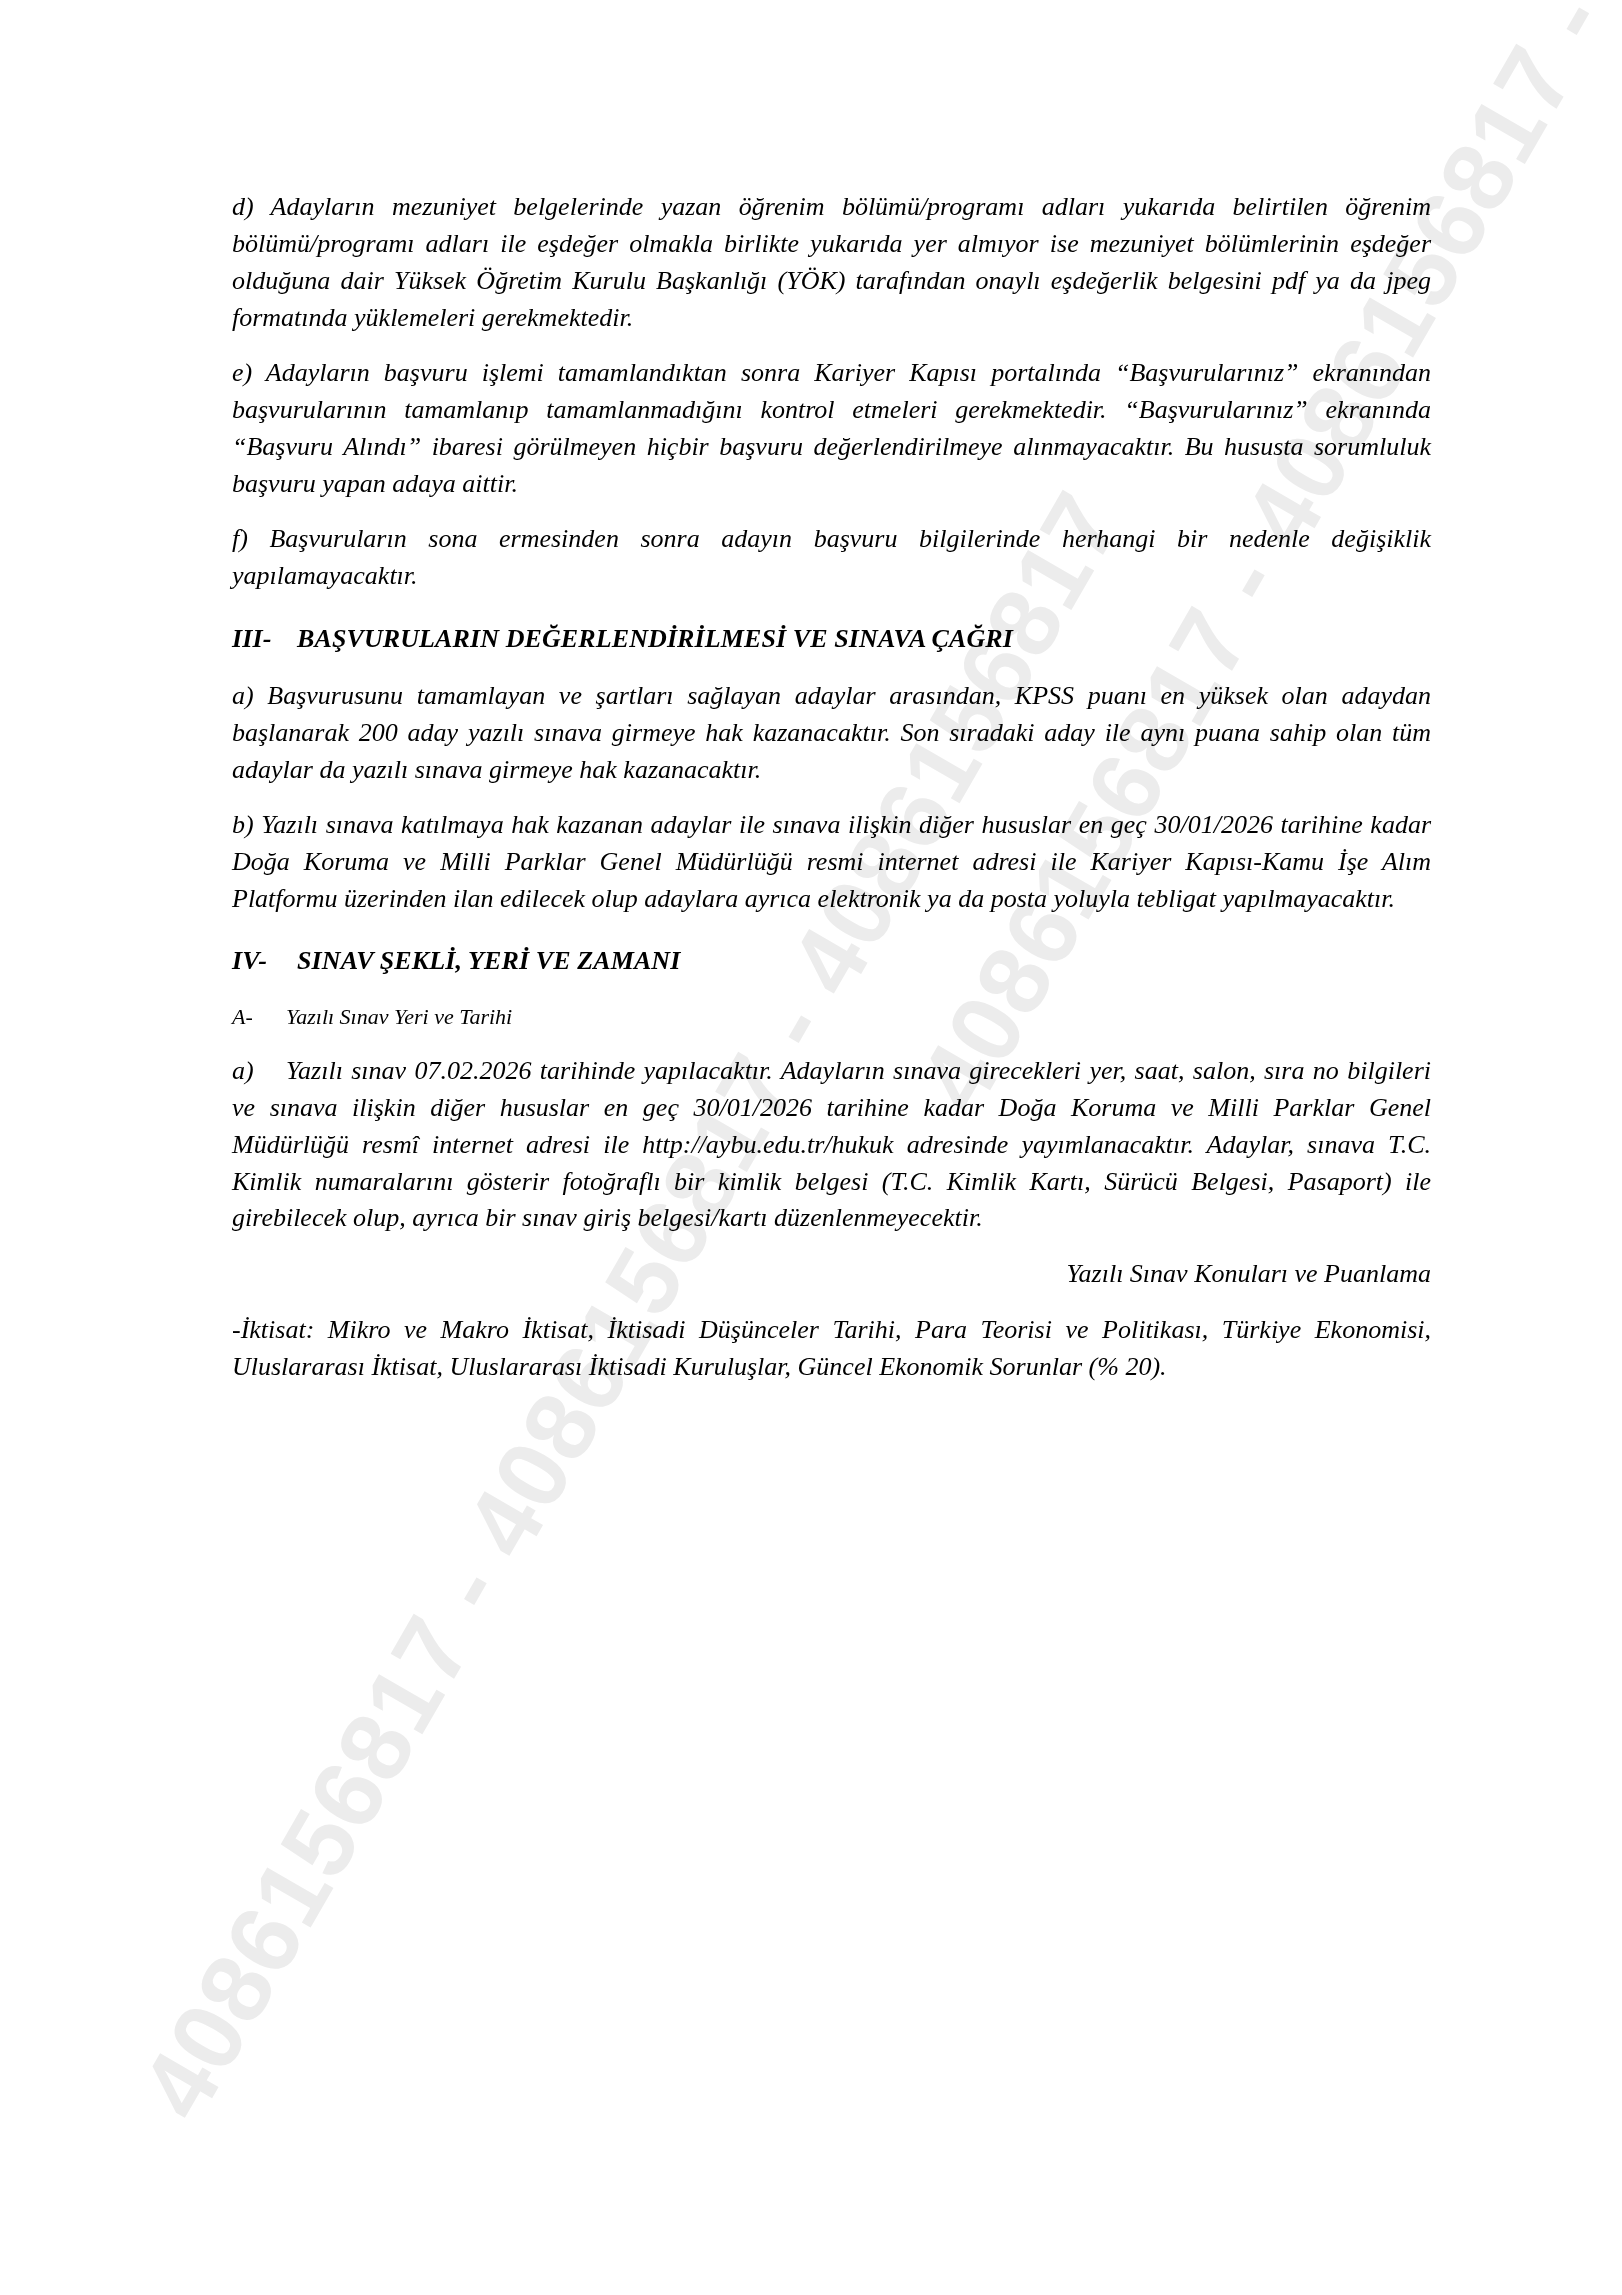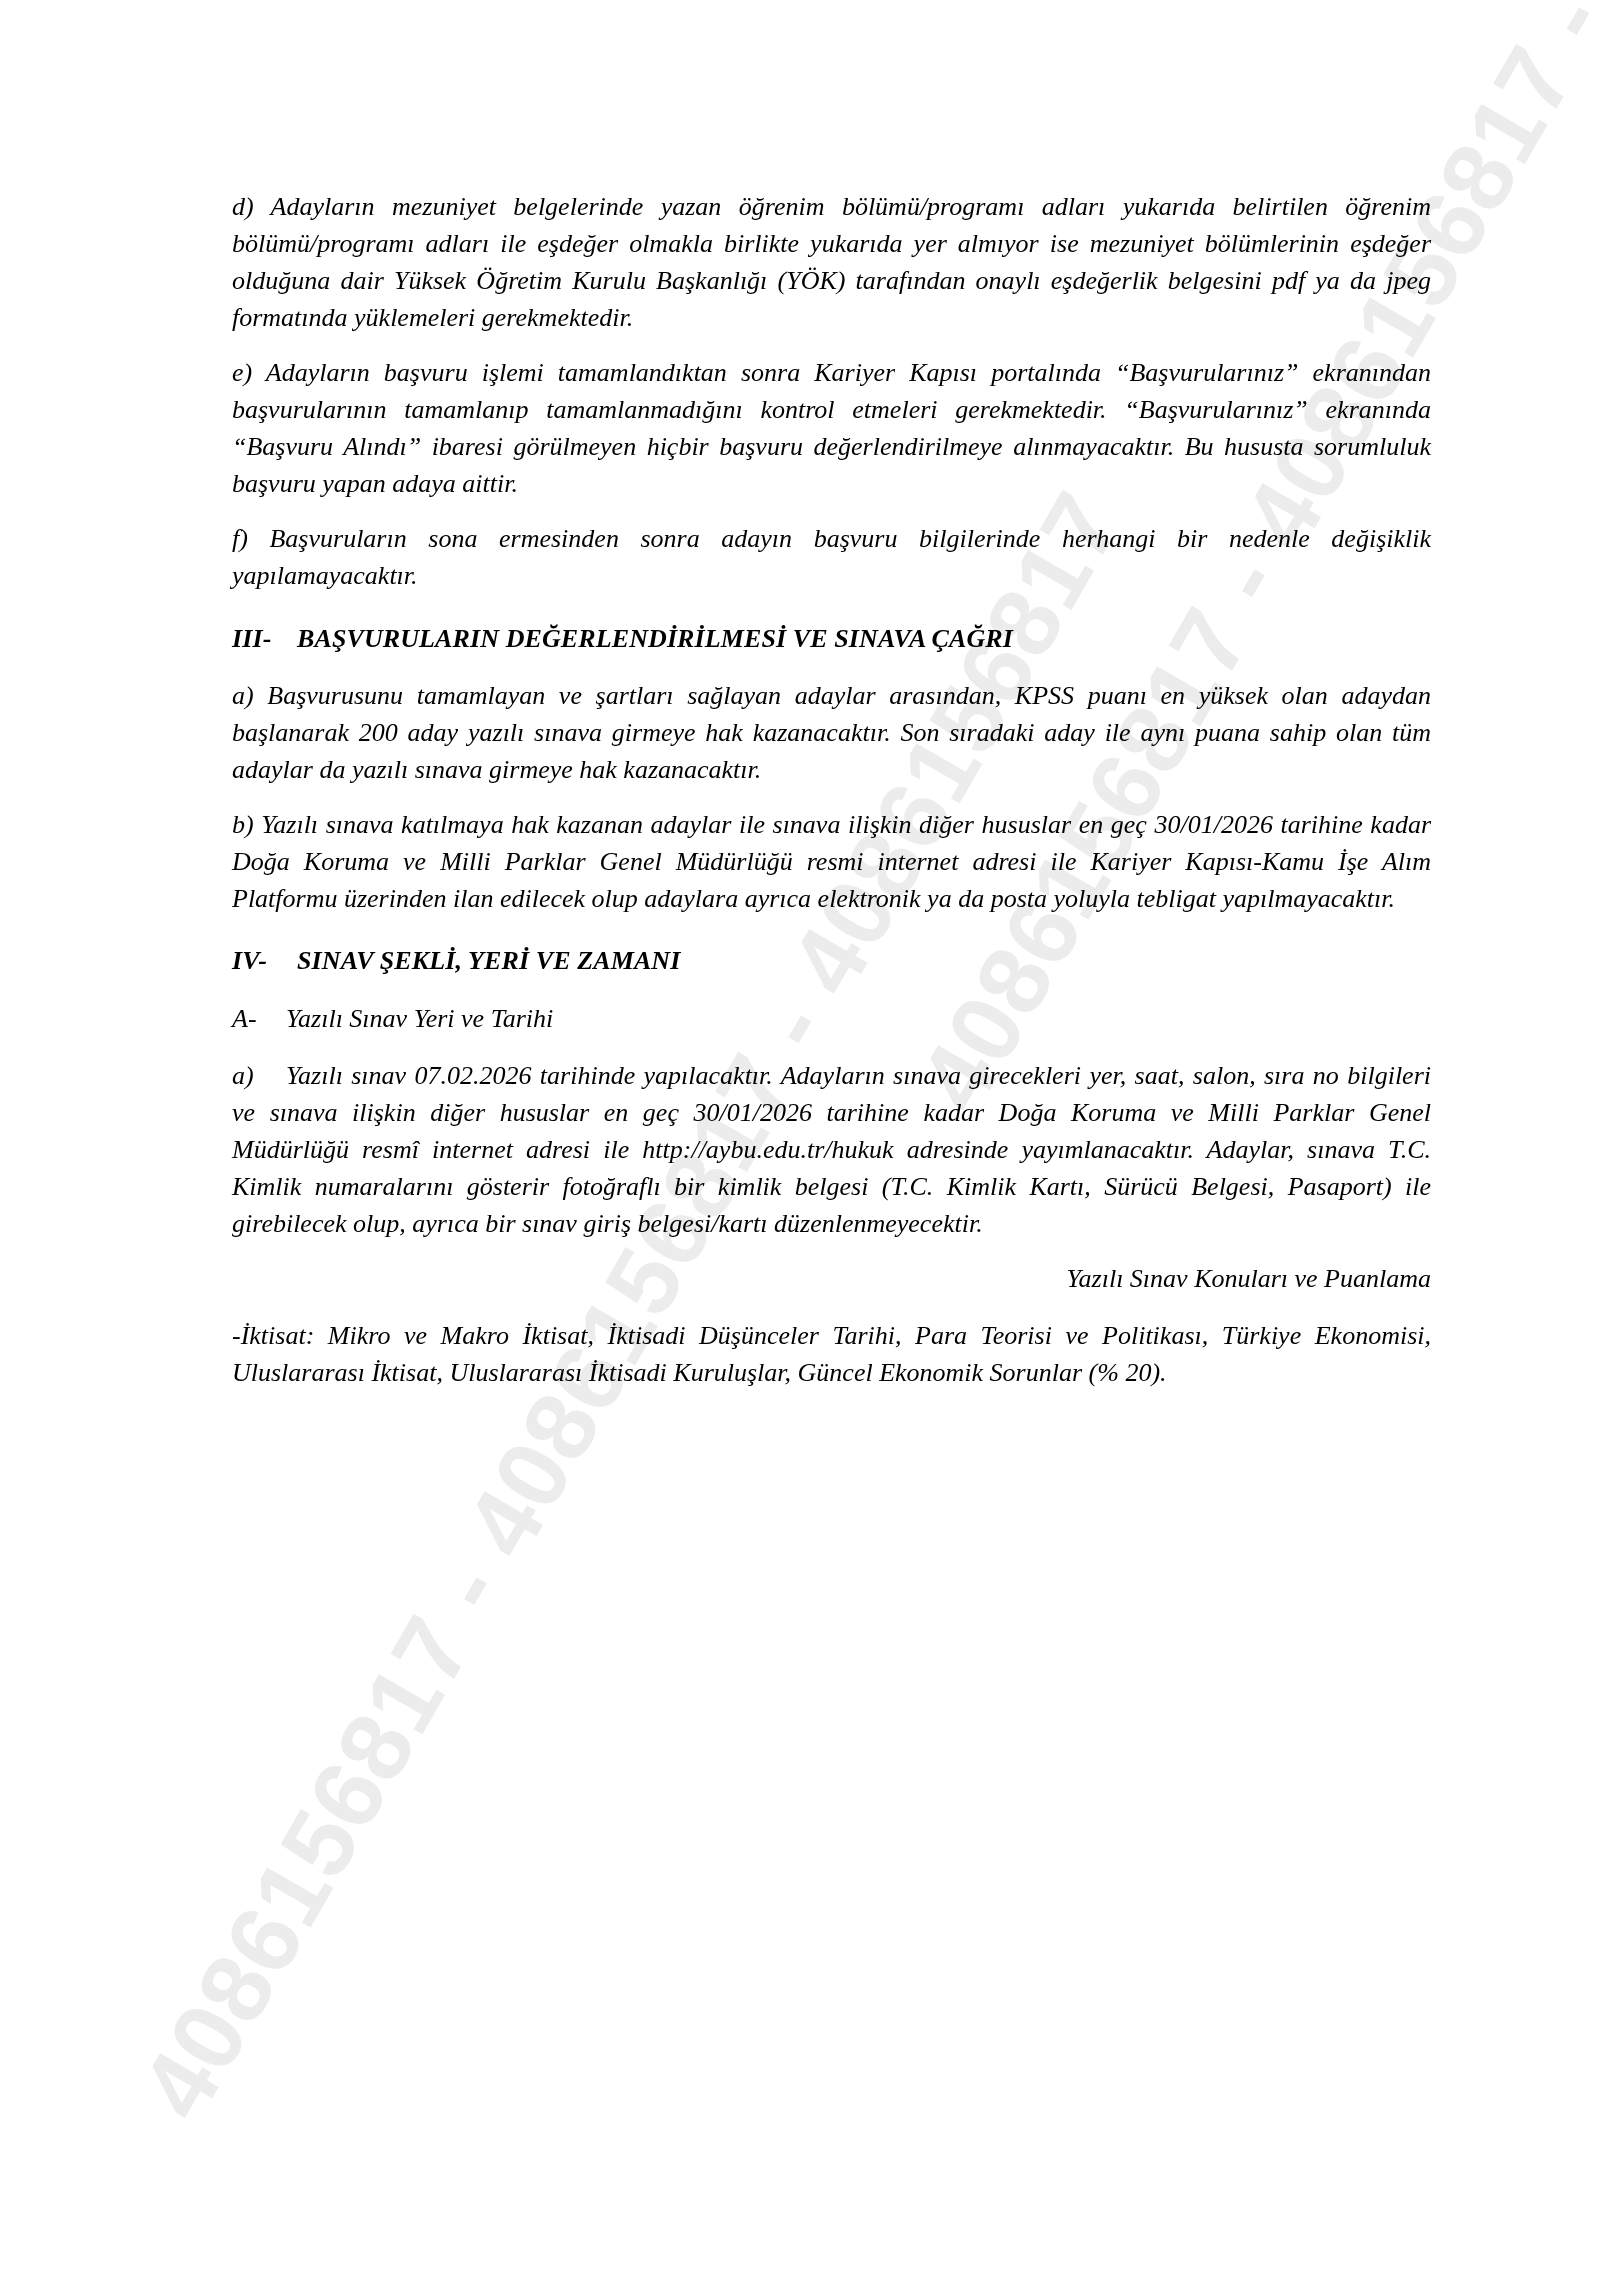--- a/index.html
+++ b/index.html
@@ -82,21 +82,21 @@
     text-align: left;
     letter-spacing: 0.1px;
   }
   h2.section-heading .num {
     display: inline-block;
     min-width: 65px;
   }
 
   p.sub-heading {
     margin: 0 0 21px 0;
-    font-size: 26px;
+    font-size: 22px;
     line-height: 1.42;
     text-align: left;
   }
   p.sub-heading .num {
     display: inline-block;
     min-width: 54px;
   }
 
   p.para .lead {
     display: inline-block;

